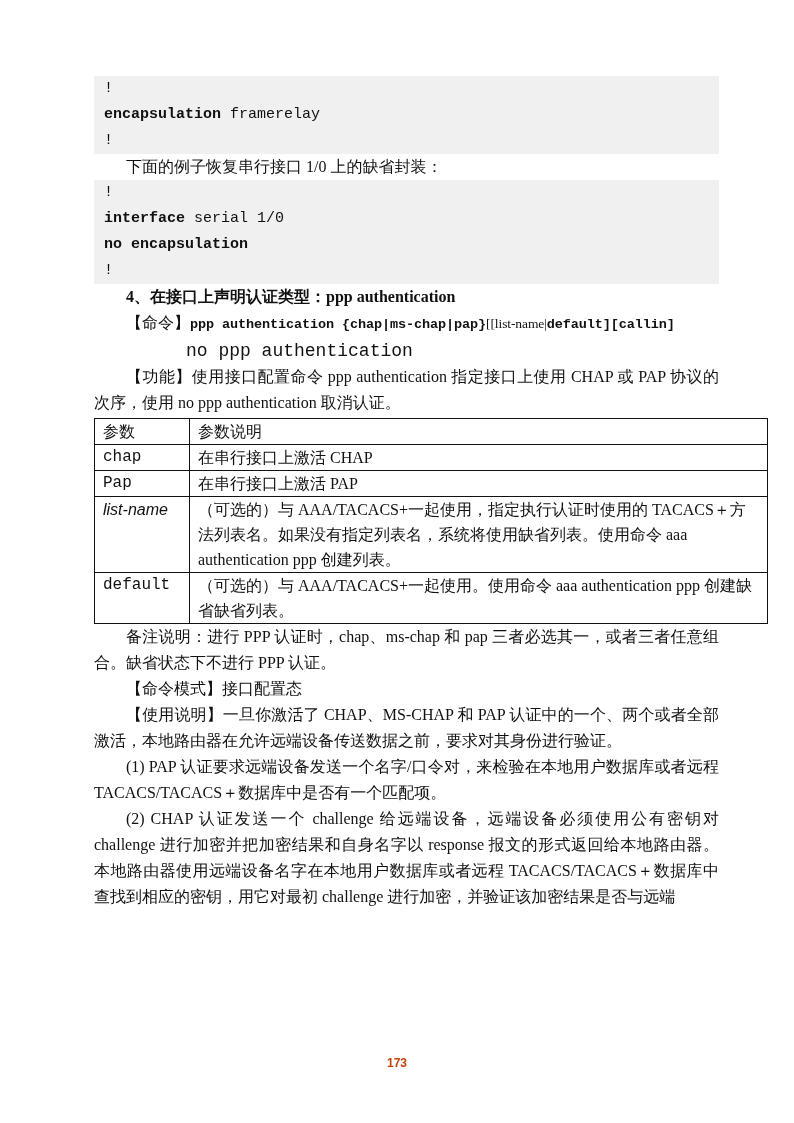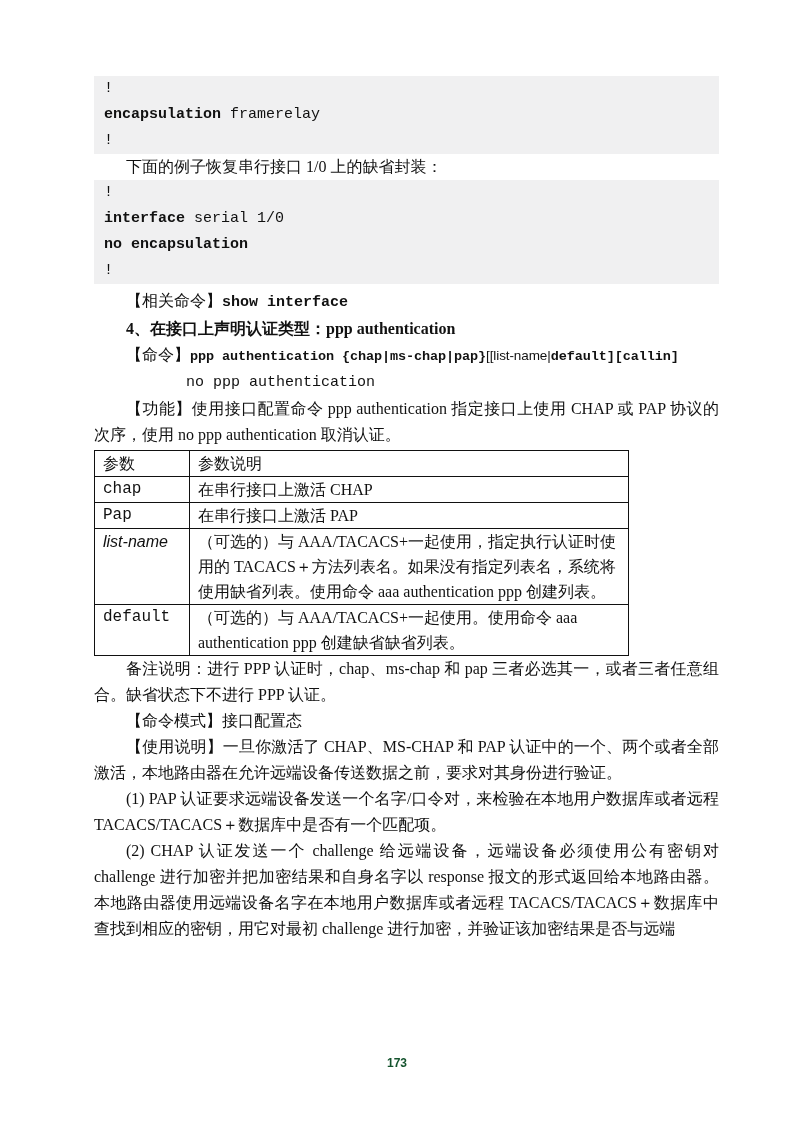--- a/index.html
+++ b/index.html
@@ -37,34 +37,34 @@
   }
   .ind { text-indent: 2em; }
   .noind { text-align: left; }
   .heading {
     font-size: 16px;
     line-height: 26px;
     font-weight: bold;
     text-indent: 2em;
   }
   .mt4 { margin-top: 4px; }
-  .mono { font-family: Liberation Sans, sans-serif; font-size: 15px; }
+  .mono { font-family: Liberation Serif, serif; font-size: 15px; }
   .mono-b { font-family: "Liberation Mono", "DejaVu Sans Mono", monospace; font-size: 15px; font-weight: bold; }
   .cmdline { white-space: nowrap; }
   .cmdline .mono, .cmdline .mono-b { font-size: 13.5px; letter-spacing: -0.1px; }
   .cmd-line2 {
     font-family: "Liberation Mono", "DejaVu Sans Mono", monospace;
-    font-size: 15px;
+    font-size: 18px;
     line-height: 26px;
     padding-left: 92px;
   }
   
   table.params {
     border-collapse: collapse;
-    width: 535px;
+    width: 674px;
     margin-top: 2px;
   }
   table.params td, table.params th {
     border: 1px solid #111111;
     font-size: 16px;
     line-height: 25px;
     padding: 0 6px 0 8px;
     vertical-align: top;
     text-align: left;
     font-weight: normal;
@@ -75,21 +75,21 @@
   td.desc { text-align: justify; }
   
   .footer {
     position: absolute;
     left: 0; top: 1056px;
     width: 794px;
     text-align: center;
     font-family: "Liberation Sans", "DejaVu Sans", sans-serif;
     font-size: 12px;
     font-weight: bold;
-    color: #14532d;
+    color: #c2410c;
   }
 </style>
 </head>
 <body>
 
 <div class="page">
   <div class="content">
 
     <div class="codeblock">
       <div class="code-line"><span class="b"></span><span>!</span></div>
@@ -99,21 +99,20 @@
 
     <p class="para ind">下面的例子恢复串行接口 1/0 上的缺省封装：</p>
 
     <div class="codeblock">
       <div class="code-line"><span class="b"></span><span>!</span></div>
       <div class="code-line"><span class="b">interface</span><span> serial 1/0</span></div>
       <div class="code-line"><span class="b">no encapsulation</span><span></span></div>
       <div class="code-line"><span class="b"></span><span>!</span></div>
     </div>
 
-    <p class="para ind noind mt4"><span>【相关命令】</span><span class="mono-b">show interface</span></p>
 
     <p class="heading">4、在接口上声明认证类型：ppp authentication</p>
 
     <p class="para ind noind cmdline"><span>【命令】</span><span class="mono-b">ppp authentication {chap|ms-chap|pap}</span><span class="mono">[[list-name|</span><span class="mono-b">default][callin]</span></p>
     <p class="cmd-line2">no ppp authentication</p>
 
     <p class="para ind">【功能】使用接口配置命令 ppp authentication 指定接口上使用 CHAP 或 PAP 协议的次序，使用 no ppp authentication 取消认证。</p>
 
 
     <table class="params">

